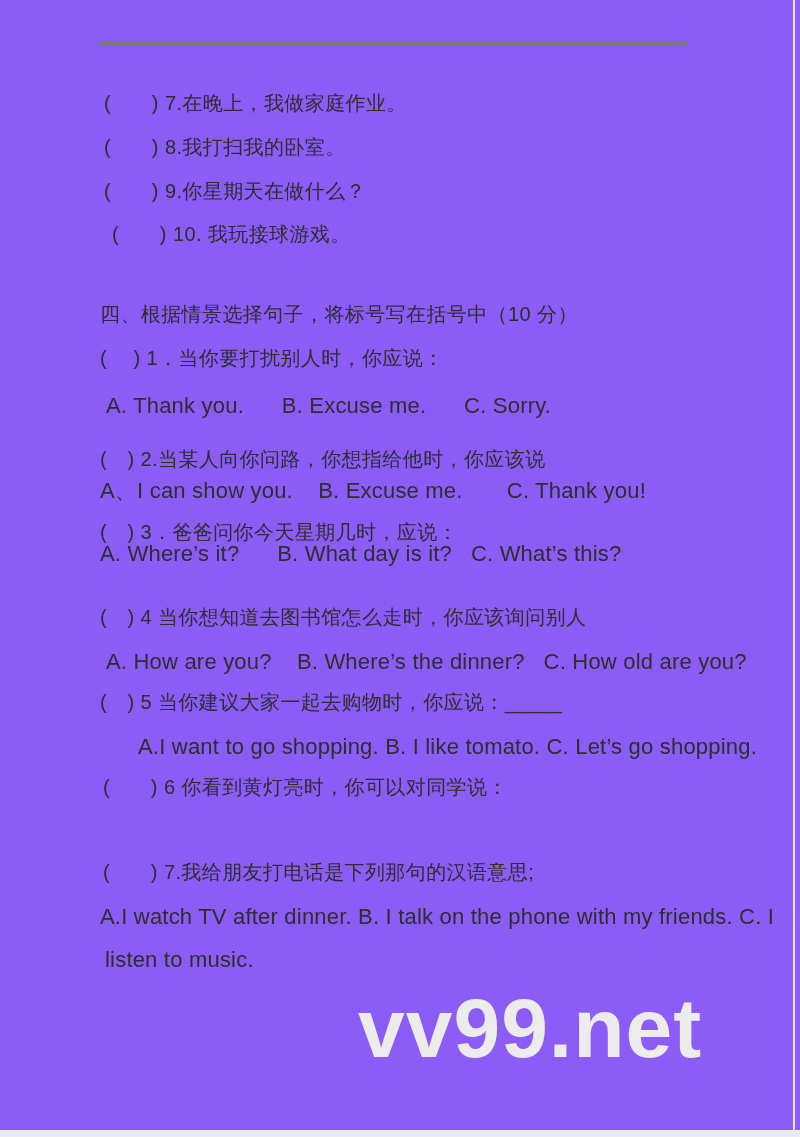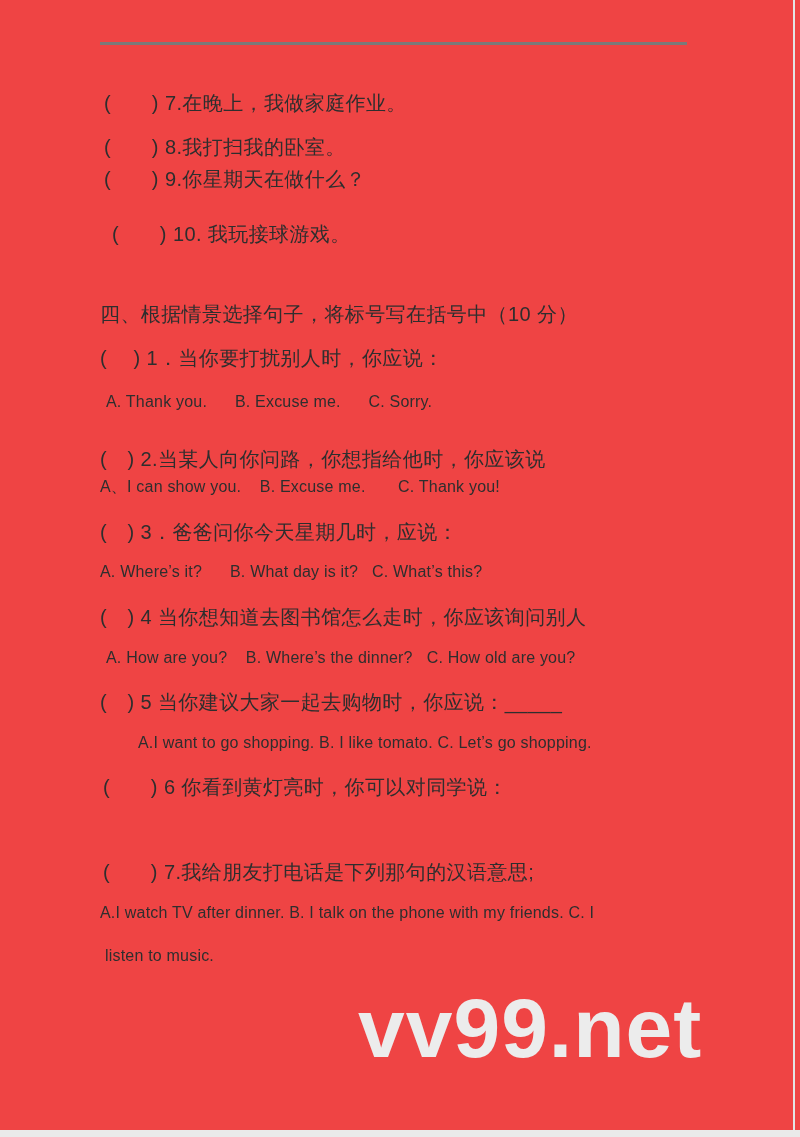--- a/index.html
+++ b/index.html
@@ -1,33 +1,33 @@
 <!DOCTYPE html>
 <html><head>
 <meta charset="utf-8">
 <style>
   html, body { margin: 0; padding: 0; background: #ffffff; }
   .page {
     position: relative;
     width: 800px;
     height: 1137px;
-    background: #ef4444;
+    background: #8b5cf6;
     overflow: hidden;
     font-family: "Liberation Sans", "DejaVu Sans", sans-serif;
     color: #2e2e2e;
   }
   .t {
     position: absolute;
     white-space: pre;
     font-size: 20px;
     line-height: 1.15;
     letter-spacing: 0.4px;
     color: #2e2e2e;
   }
-  .en { font-size: 16px; letter-spacing: 0.2px; }
+  .en { font-size: 22px; letter-spacing: 0.2px; }
   .rule {
     position: absolute;
     left: 100px; top: 42px;
     width: 587px; height: 3px;
     background: #7a7a7a;
   }
   .watermark {
     position: absolute;
     left: 358px; top: 986px;
     font-size: 84px;
@@ -51,33 +51,33 @@
 </style>
 </head>
 <body>
 
 <div class="page">
 
   <div class="rule"></div>
 
   <div class="t" style="left:104px; top:92px">(　　) 7.在晚上，我做家庭作业。</div>
   <div class="t" style="left:104px; top:136px">(　　) 8.我打扫我的卧室。</div>
-  <div class="t" style="left:104px; top:168px">(　　) 9.你星期天在做什么？</div>
+  <div class="t" style="left:104px; top:180px">(　　) 9.你星期天在做什么？</div>
   <div class="t" style="left:112px; top:223px">(　　) 10. 我玩接球游戏。</div>
 
   <div class="t" style="left:100px; top:303px">四、根据情景选择句子，将标号写在括号中（10 分）</div>
 
   <div class="t" style="left:100px; top:347px">(　 ) 1．当你要打扰别人时，你应说：</div>
   <div class="t en" style="left:106px; top:393px">A. Thank you.      B. Excuse me.      C. Sorry.</div>
 
   <div class="t" style="left:100px; top:448px">(　) 2.当某人向你问路，你想指给他时，你应该说</div>
   <div class="t en" style="left:100px; top:478px">A、I can show you.    B. Excuse me.       C. Thank you!</div>
 
   <div class="t" style="left:100px; top:521px">(　) 3．爸爸问你今天星期几时，应说：</div>
-  <div class="t en" style="left:100px; top:563px">A. Where’s it?      B. What day is it?   C. What’s this?</div>
+  <div class="t en" style="left:100px; top:541px">A. Where’s it?      B. What day is it?   C. What’s this?</div>
 
   <div class="t" style="left:100px; top:606px">(　) 4 当你想知道去图书馆怎么走时，你应该询问别人</div>
   <div class="t en" style="left:106px; top:649px">A. How are you?    B. Where’s the dinner?   C. How old are you?</div>
 
   <div class="t" style="left:100px; top:691px">(　) 5 当你建议大家一起去购物时，你应说：_____</div>
   <div class="t en" style="left:138px; top:734px">A.I want to go shopping. B. I like tomato. C. Let’s go shopping.</div>
 
   <div class="t" style="left:103px; top:776px">(　　) 6 你看到黄灯亮时，你可以对同学说：</div>
 
   <div class="t" style="left:103px; top:861px">(　　) 7.我给朋友打电话是下列那句的汉语意思;</div>

